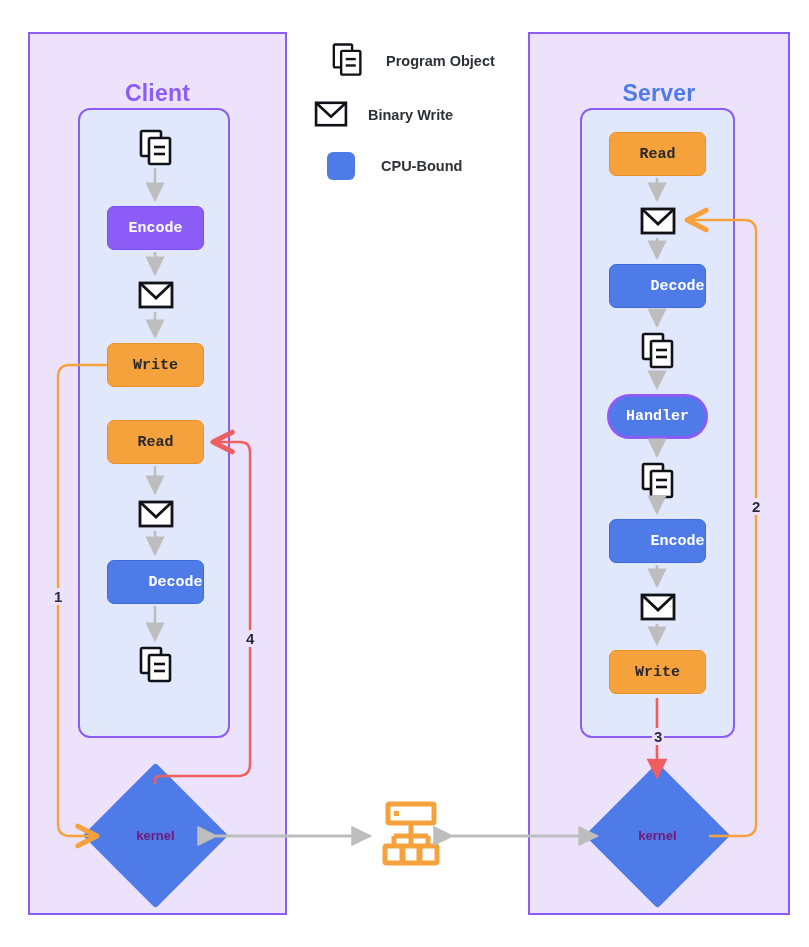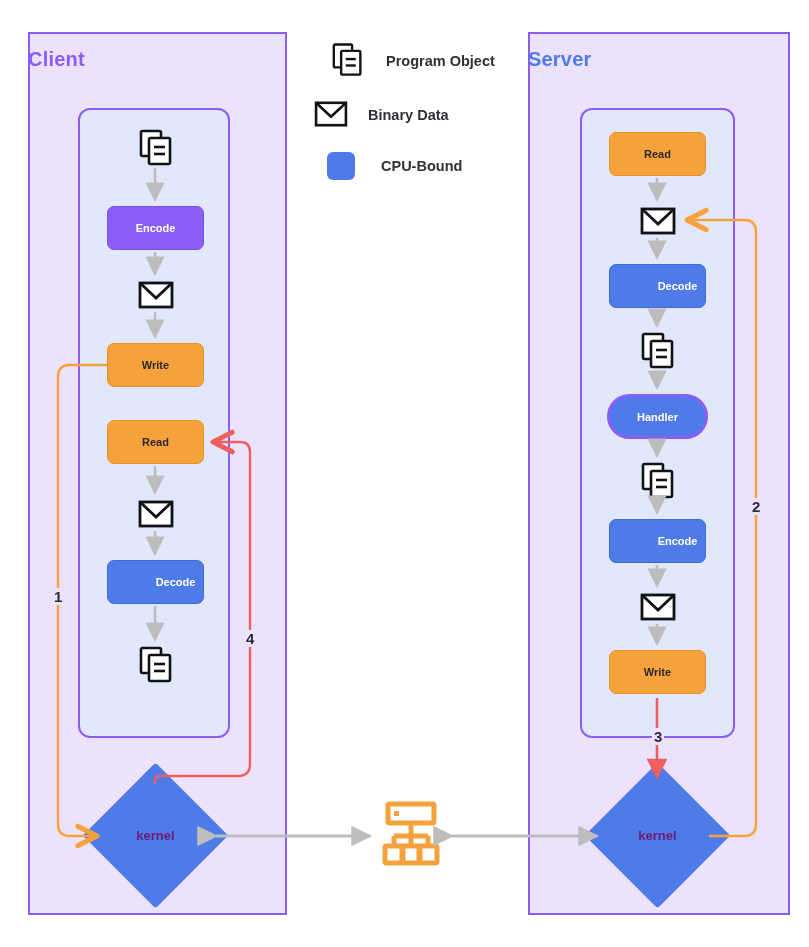--- a/index.html
+++ b/index.html
@@ -1,24 +1,24 @@
 <!DOCTYPE html>
 <html><head>
 <meta charset="utf-8">
 <style>
   html,body{margin:0;padding:0;background:#ffffff;}
   body{width:809px;height:947px;font-family:"Liberation Sans",sans-serif;}
   #stage{position:relative;width:809px;height:947px;overflow:hidden;background:#fff;}
 
   .panel{position:absolute;background:#EDE2FB;border:2.5px solid #8B5CF6;box-sizing:border-box;}
-  .panel-title{position:absolute;width:100%;text-align:left;font-size:20px;font-weight:bold;letter-spacing:.2px;}
+  .panel-title{position:absolute;width:100%;text-align:center;font-size:23px;font-weight:bold;letter-spacing:.2px;margin-top:32px;}
   .inner-box{position:absolute;background:#E2E8FB;border:2.5px solid #8B5CF6;border-radius:12px;box-sizing:border-box;}
 
   .node{position:absolute;box-sizing:border-box;display:flex;align-items:center;justify-content:center;
-        font-size:11px;font-weight:bold;border-radius:7px;}
+        font-size:15px;font-weight:bold;border-radius:7px;font-family:Liberation Mono, monospace;}
   .node.io{background:#F6A23C;color:#28282e;border:1.5px solid #e8912a;}
   .node.cpu{background:#4E7BE8;color:#ffffff;border:1.5px solid #3f6ada;padding-left:40px;}
   .node.encode-client{background:#8B5CF6;color:#ffffff;border:1.5px solid #7c4df0;}
   .node.handler{background:#4E7BE8;color:#ffffff;border:3px solid #8B5CF6;border-radius:40px;text-align:right;}
 
   .diamond{position:absolute;display:flex;align-items:center;justify-content:center;}
   .diamond .shape{position:absolute;inset:0;background:#4E7BE8;transform:rotate(45deg);border-radius:3px;}
   .diamond .lbl{position:relative;color:#701a75;font-size:13px;font-weight:bold;z-index:2;}
 
   .ico{position:absolute;}
@@ -112,21 +112,21 @@
 
     <div class="legend-row" style="left:0px;top:64px;">
       <span class="ico" style="position:relative;width:34px;height:30px;">
         <svg width="34" height="28" viewBox="0 0 36 30">
             <g fill="#fff" stroke="#111118" stroke-width="2.8">
           <rect x="2" y="3" width="32" height="24"></rect>
               <polyline points="2,3 18,18 34,3" fill="none"></polyline>
         </g>
           </svg>
       </span>
-      <span class="legend-label" style="margin-left:20px;">Binary Data</span>
+      <span class="legend-label" style="margin-left:20px;">Binary Write</span>
     </div>
 
     <div class="legend-row" style="left:13px;top:116px;">
       <span class="swatch" style="background:#4E7BE8;"></span>
       <span class="legend-label" style="margin-left:26px;">CPU-Bound</span>
     </div>
 
   </div>
 
   <div class="panel" style="left:528px;top:32px;width:262px;height:883px;"></div>

